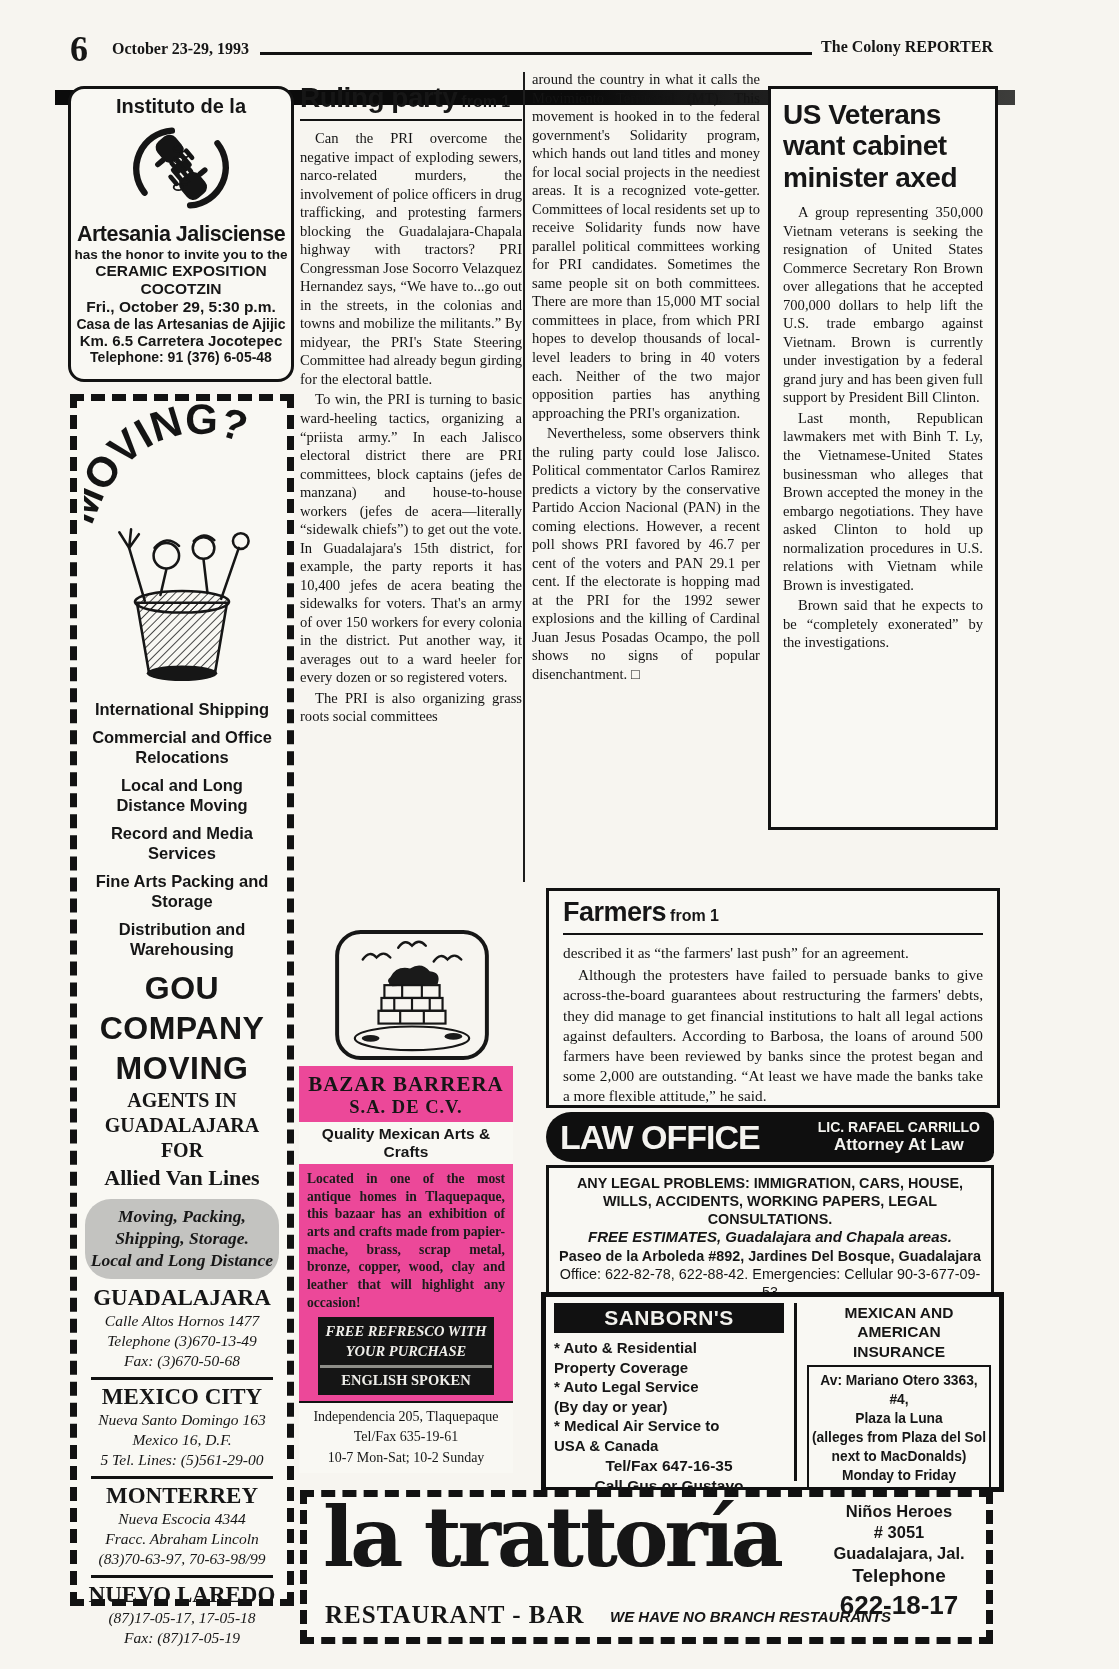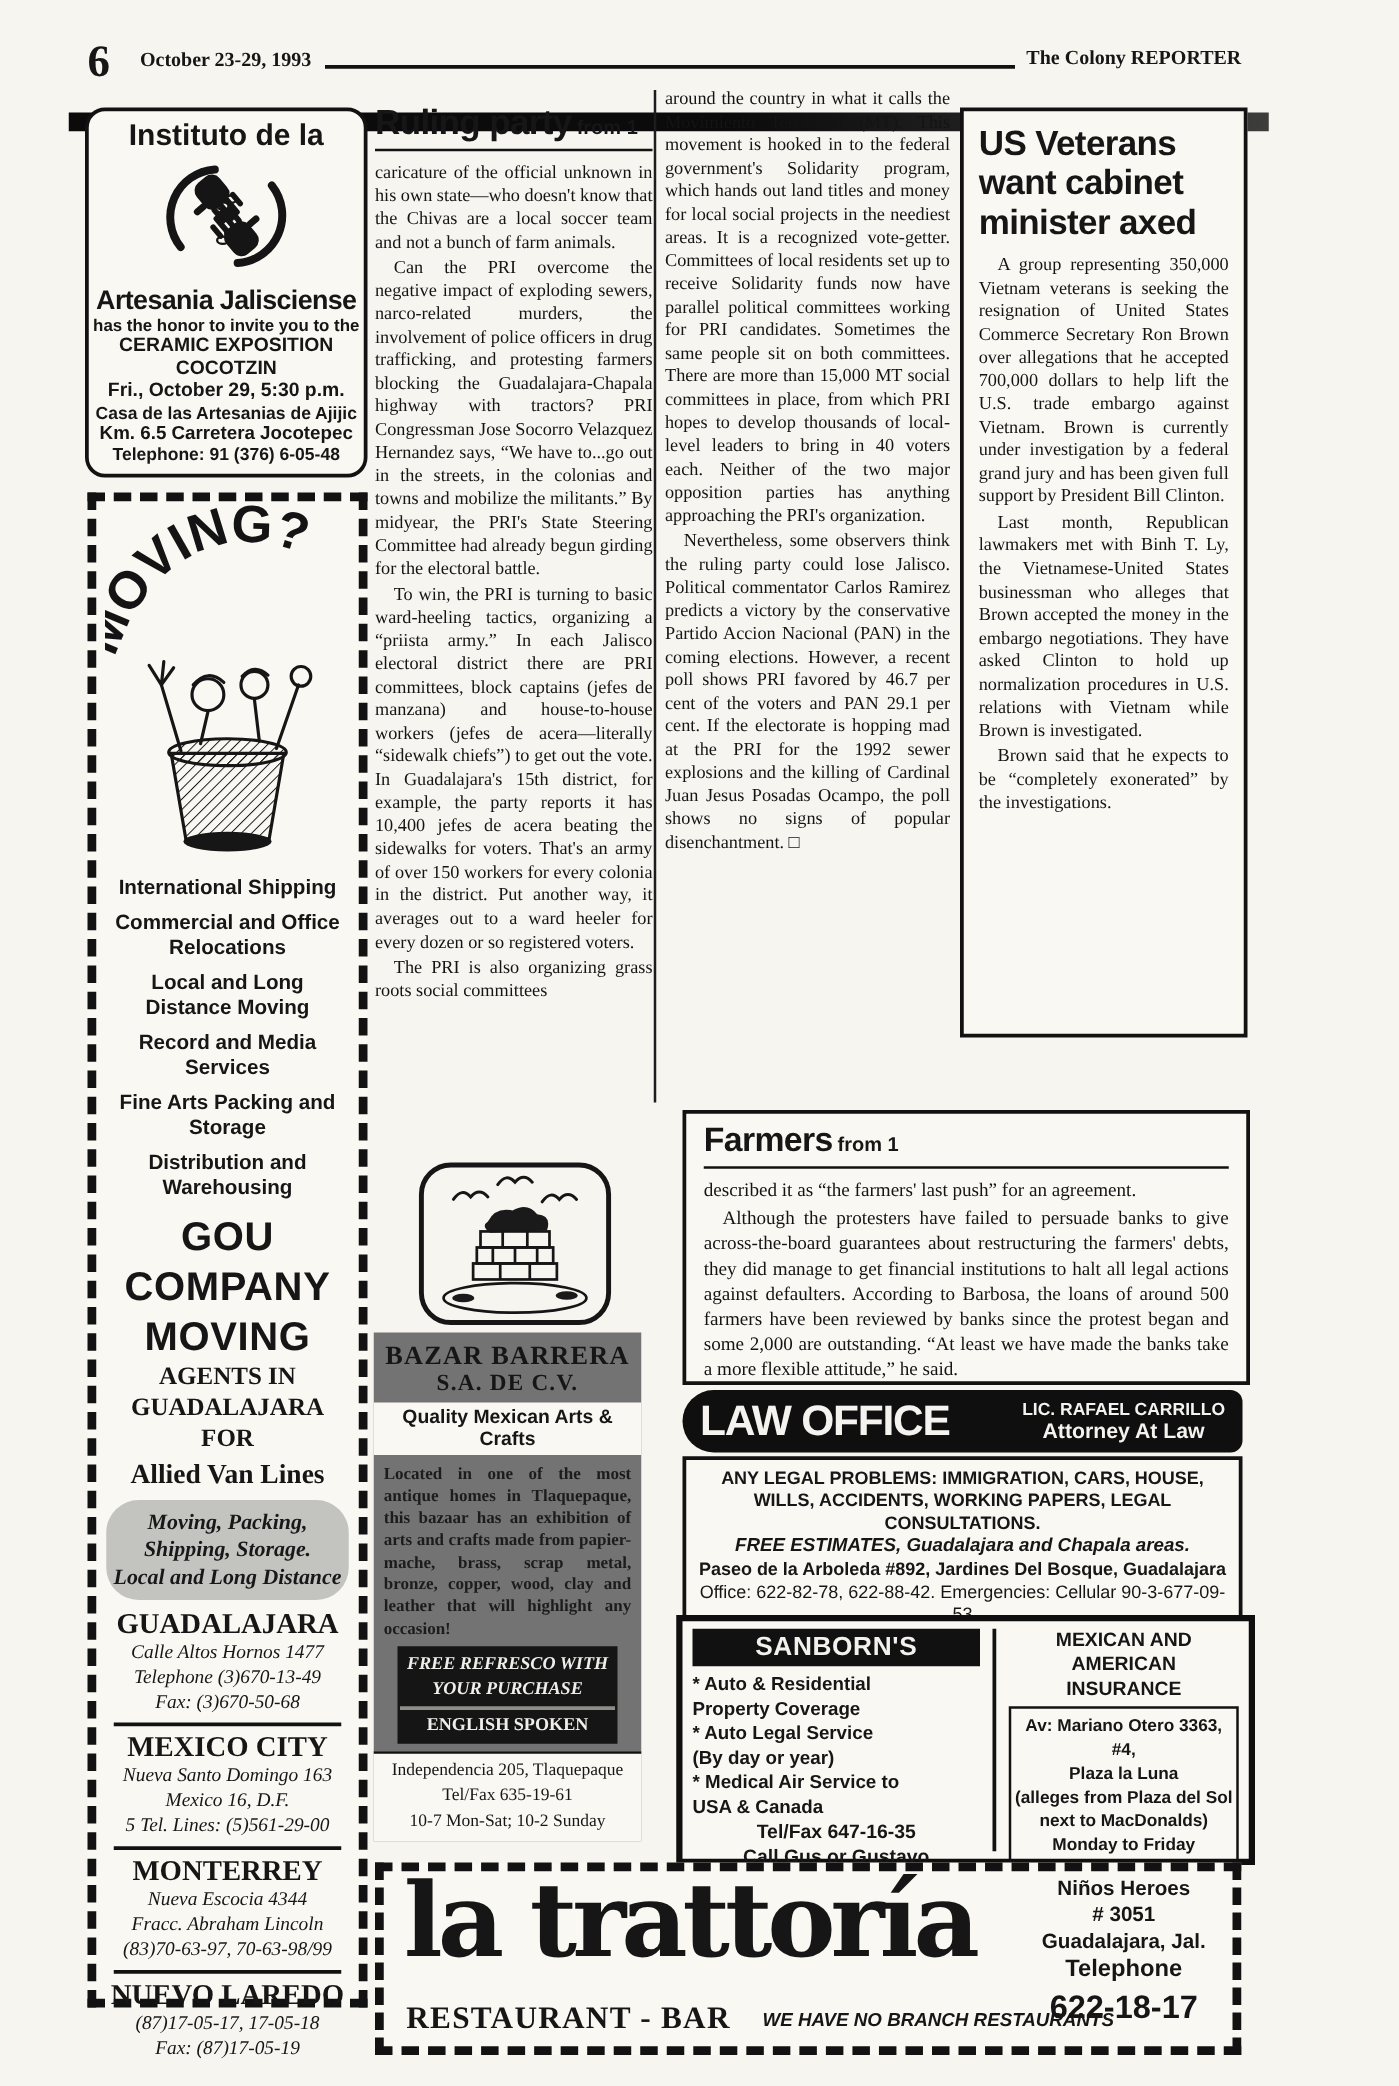--- a/index.html
+++ b/index.html
@@ -17,39 +17,39 @@
   .headline{font-family:"Liberation Sans","DejaVu Sans",sans-serif;font-weight:bold;letter-spacing:-0.5px;}
   .head-row{border-bottom:2.5px solid #121212;padding-bottom:5px;}
   .from{font-size:16px;font-family:"Liberation Sans","DejaVu Sans",sans-serif;font-weight:bold;}
   .colrule{background:#1d1d1d;}
   
   .blackbox{border:3px solid #121212;background:#f9f8f3;}
   .vet-head{font-size:28px;line-height:1.12;margin:2px 0 10px 0;}
   
   .inst{border:3.5px solid #121212;border-radius:16px;background:#f9f8f3;text-align:center;
         font-family:"Liberation Sans","DejaVu Sans",sans-serif;font-weight:bold;padding-top:6px;}
-  .inst .t1{font-size:24px;}
+  .inst .t1{font-size:20px;}
   .inst .t2{font-size:21.5px;letter-spacing:-0.5px;}
   .inst .sm{font-size:13.5px;}
   .inst .md{font-size:15.5px;}
   
   .mov{border:7px dashed #121212;background:#f9f8f3;text-align:center;
        font-family:"Liberation Sans","DejaVu Sans",sans-serif;}
   .mov .svc{font-weight:bold;font-size:16.5px;line-height:1.18;margin:9px 6px;}
   .mov .co{font-weight:bold;font-size:32px;line-height:1.25;letter-spacing:0.5px;}
   .mov .ag{font-family:"Liberation Serif","DejaVu Serif",serif;font-weight:bold;font-size:20px;line-height:1.25;}
   .mov .allied{font-family:"Liberation Serif","DejaVu Serif",serif;font-weight:bold;font-size:22px;margin-top:2px;}
   .mov .blob{background:#c3c3c0;border-radius:26px;margin:8px 4px 6px 4px;padding:7px 2px;
              font-family:"Liberation Serif","DejaVu Serif",serif;font-weight:bold;font-style:italic;
              font-size:17.5px;line-height:1.25;color:#181818;}
   .mov .city{font-family:"Liberation Serif","DejaVu Serif",serif;font-weight:bold;font-size:23px;margin-top:4px;}
   .mov .addr{font-family:"Liberation Serif","DejaVu Serif",serif;font-style:italic;font-size:15.5px;line-height:1.3;}
   .mov .div{height:2.5px;background:#121212;margin:6px 10px 2px 10px;}
   
-  .bazar{background:#737373;text-align:center;}
+  .bazar{background:#ec4899;text-align:center;}
   .bazar .t1{font-weight:bold;font-size:21px;letter-spacing:1px;padding-top:6px;}
   .bazar .t2{font-weight:bold;font-size:18.5px;letter-spacing:1px;padding-bottom:4px;}
   .bazar .sub{background:#f9f8f3;font-family:"Liberation Sans","DejaVu Sans",sans-serif;
               font-weight:bold;font-size:15.5px;padding:3px 0;}
   .bazar .body{font-size:13.6px;font-weight:bold;text-align:justify;padding:6px 8px 4px 8px;
                line-height:1.3;color:#1c1c1c;}
   .bazar .promo{background:#151515;color:#efeeea;width:172px;margin:2px auto 6px auto;
                 padding:5px 2px;font-weight:bold;font-style:italic;font-size:14.5px;line-height:1.35;}
   .bazar .promo .last{font-style:normal;border-top:3px solid #8d8d88;margin-top:3px;padding-top:3px;}
   .bazar .foot{background:#f9f8f3;border-top:2px solid #121212;font-size:14px;line-height:1.45;padding:4px 0 5px 0;}
@@ -207,21 +207,20 @@
   <div class="addr">(87)17-05-17, 17-05-18</div>
   <div class="addr">Fax: (87)17-05-19</div>
 </div>
 
 <div class="abs" style="left:300px;top:82px;width:222px;">
   <div class="head-row">
     <span class="headline" style="font-size:28px;">Ruling party</span>
     <span class="from">from 1</span>
   </div>
   <div style="margin-top:8px;">
-    <p class="bt">caricature of the official unknown in his own state—who doesn't know that the Chivas are a local soccer team and not a bunch of farm animals.</p>
     <p class="bt ind">Can the PRI overcome the negative impact of exploding sewers, narco-related murders, the involvement of police officers in drug trafficking, and protesting farmers blocking the Guadalajara-Chapala highway with tractors? PRI Congressman Jose Socorro Velazquez Hernandez says, “We have to...go out in the streets, in the colonias and towns and mobilize the militants.” By midyear, the PRI's State Steering Committee had already begun girding for the electoral battle.</p>
     <p class="bt ind">To win, the PRI is turning to basic ward-heeling tactics, organizing a “priista army.” In each Jalisco electoral district there are PRI committees, block captains (jefes de manzana) and house-to-house workers (jefes de acera—literally “sidewalk chiefs”) to get out the vote. In Guadalajara's 15th district, for example, the party reports it has 10,400 jefes de acera beating the sidewalks for voters. That's an army of over 150 workers for every colonia in the district. Put another way, it averages out to a ward heeler for every dozen or so registered voters.</p>
     <p class="bt ind">The PRI is also organizing grass roots social committees</p>
   </div>
 </div>
 
 <div class="abs birdbox" style="left:333px;top:928px;">
   <svg width="158" height="134" viewBox="0 0 160 136">
     <rect x="4" y="4" width="152" height="128" rx="24" fill="none" stroke="#161616" stroke-width="4"></rect>
     <g fill="none" stroke="#161616" stroke-width="2.4" stroke-linecap="round">

